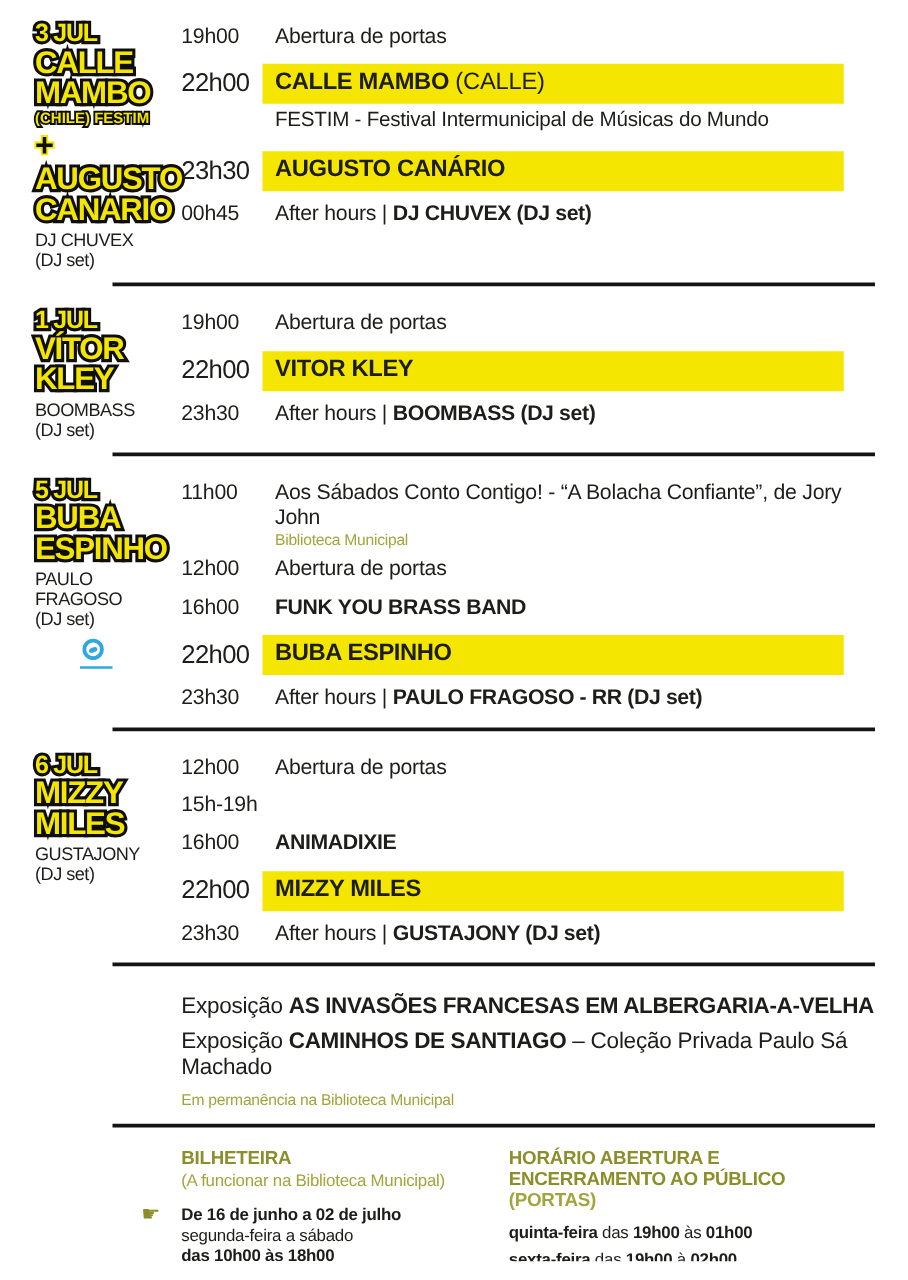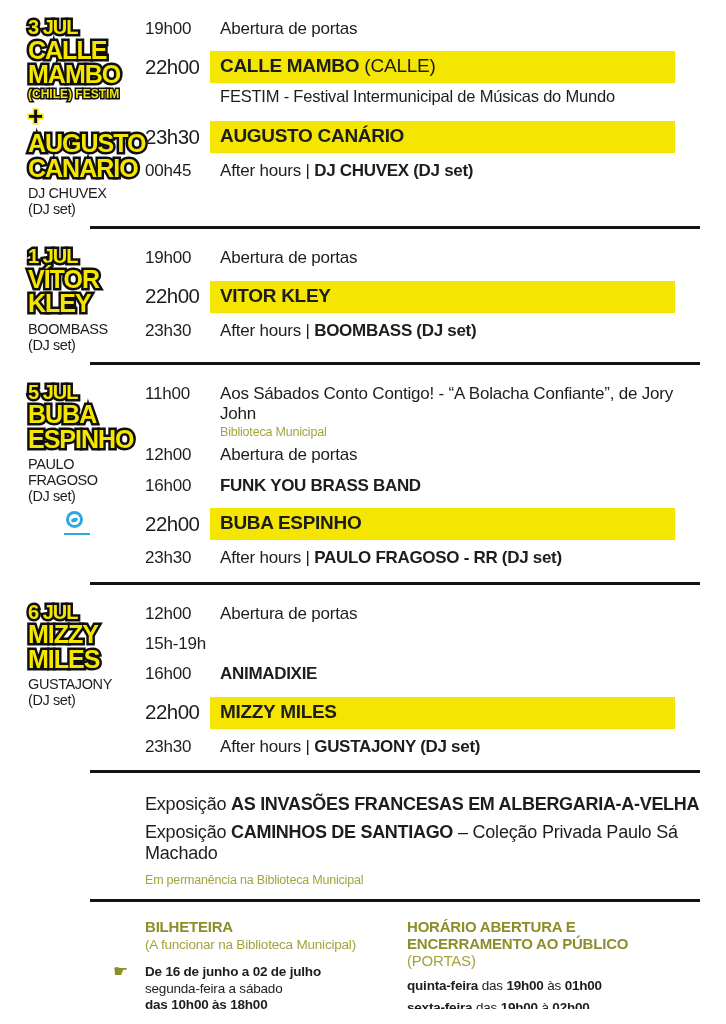--- a/index.html
+++ b/index.html
@@ -53,21 +53,21 @@
   
   .expo{padding:14px 26px 12px 145px;}
   .expo-line{font-size:18px;margin:7px 0;}
   .expo-line b{letter-spacing:-0.3px;}
   .expo-note{font-size:12.5px;color:var(--olive);margin-top:9px;}
   
   .bottom{display:flex;padding:16px 26px 0 145px;}
   .bcol-left{width:262px;flex:none;}
   .bcol-right{flex:1;}
   .bhead{color:var(--olive-dark);font-weight:bold;font-size:15px;line-height:1.15;letter-spacing:-0.2px;}
-  .bhead .light{color:var(--olive);font-weight:normal;}
+  .bhead .light{color:var(--olive);font-weight:bold;}
   .bsub{color:var(--olive);font-size:13.5px;margin-top:2px;}
   .bitem{position:relative;margin-top:12px;font-size:13.5px;line-height:1.22;}
   .hand{position:absolute;left:-32px;top:-2px;color:var(--olive-dark);font-size:17px;}
   .hrow{font-size:13.5px;margin-top:7px;}
   .hrows{margin-top:8px;}
 </style>
 </head>
 <body>
 
 <div class="page">

